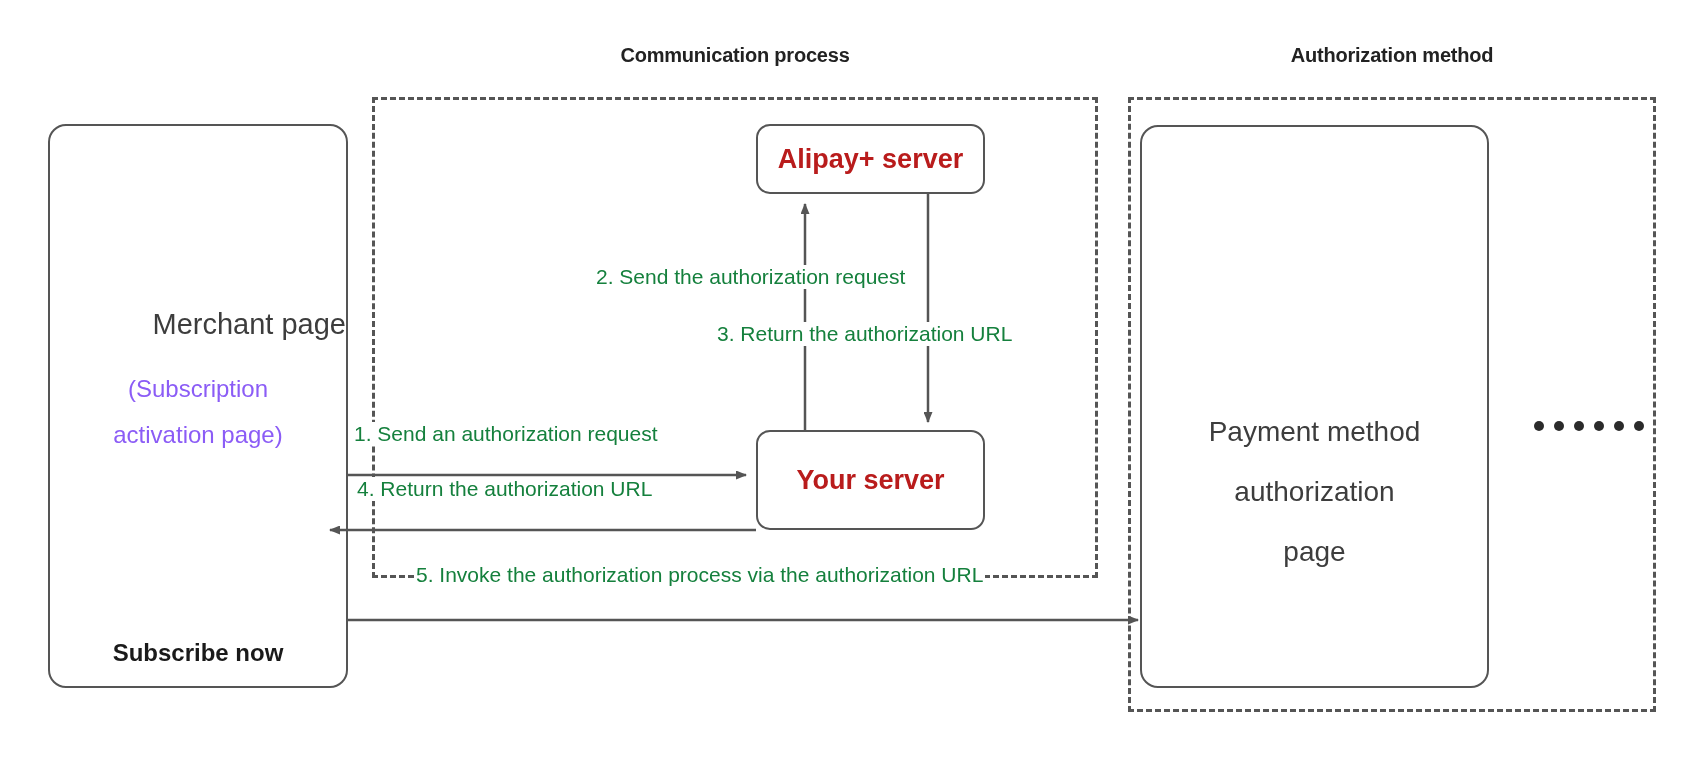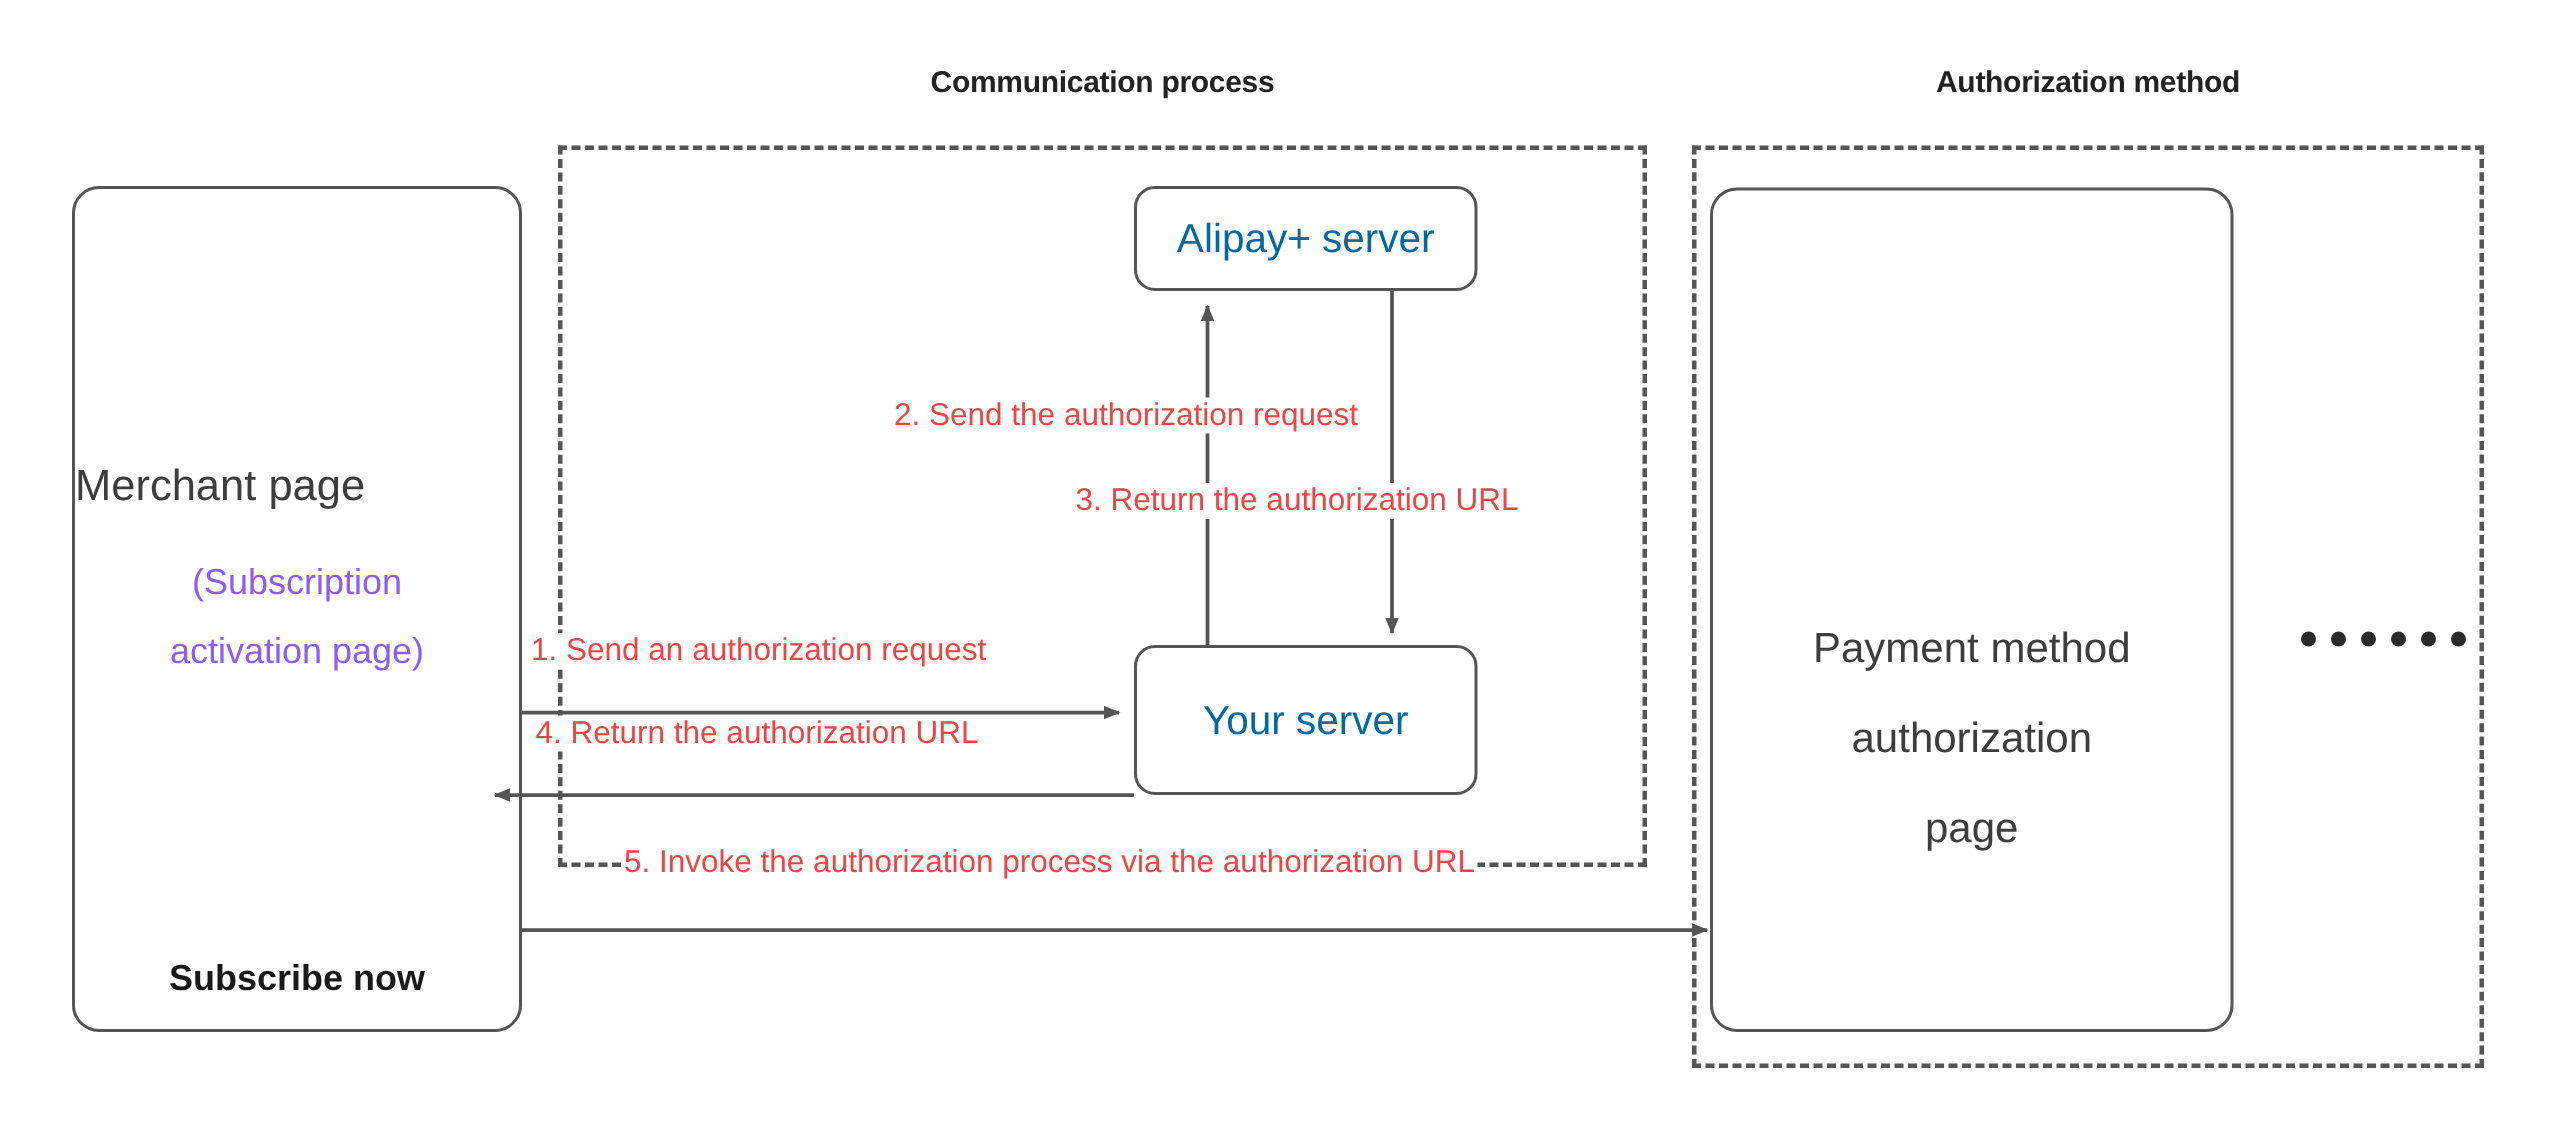--- a/index.html
+++ b/index.html
@@ -60,31 +60,32 @@
   #box-yourserver {
     left: 756px; top: 430px; width: 229px; height: 100px;
   }
   #box-payment {
     left: 1140px; top: 125px; width: 349px; height: 563px;
     border-radius: 18px;
   }
 
   .node-label {
     font-size: 27px;
-    color: #0369a1;
+    color: #b91c1c;
     line-height: 1.5;
     white-space: nowrap;
+    font-weight: bold;
   }
 
   #merchant-title {
     position: absolute;
     left: 0; right: 0; top: 182px;
     font-size: 29px;
     color: #3d3d3d;
-    text-align: left;
+    text-align: right;
   }
   #merchant-sub {
     position: absolute;
     left: 0; right: 0; top: 240px;
     font-size: 24px;
     color: #8b5cf6;
     text-align: center;
     line-height: 1.9;
   }
   #merchant-cta {
@@ -108,21 +109,21 @@
   #connectors {
     position: absolute;
     left: 0; top: 0;
     width: 1703px; height: 765px;
     pointer-events: none;
   }
 
   .edge-label {
     position: absolute;
     font-size: 21px;
-    color: #ef4444;
+    color: #15803d;
     background: #ffffff;
     white-space: nowrap;
     padding: 0 2px;
   }
   #label-step1 { left: 352px; top: 422px; }
   #label-step2 { left: 594px; top: 265px; }
   #label-step3 { left: 715px; top: 322px; }
   #label-step4 { left: 355px; top: 477px; }
   #label-step5 { left: 414px; top: 563px; }
 

